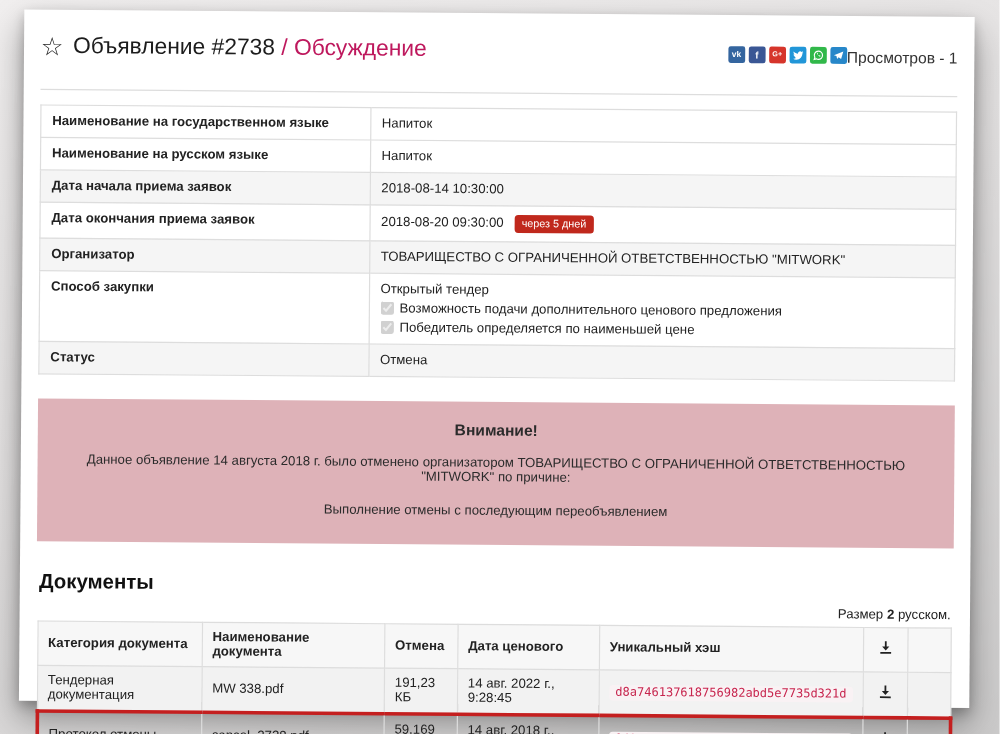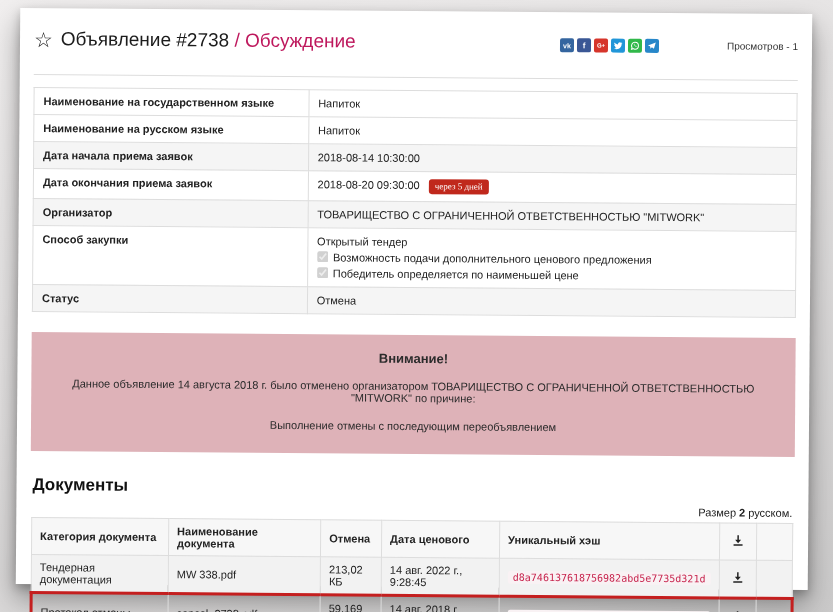--- a/index.html
+++ b/index.html
@@ -18,31 +18,31 @@
   }
   
   .hdr{display:flex;align-items:flex-start;}
   .title-wrap{display:flex;align-items:center;gap:8px;flex:1;}
   .star{font-size:21px;line-height:1;color:#222;cursor:pointer;}
   .title{font-size:19px;color:#1c1c1c;}
   .title .sub{color:#be185d;}
   .social{display:flex;gap:3px;align-items:center;margin-top:6px;}
   .sicon{width:14px;height:14px;border-radius:2px;display:flex;align-items:center;justify-content:center;
          color:#fff;font-size:8px;font-weight:bold;cursor:pointer;box-sizing:border-box;}
-  .views{font-size:10px;color:#333;margin-left:68px;margin-top:7px;white-space:nowrap;}
+  .views{font-size:13px;color:#333;margin-top:7px;white-space:nowrap;}
   .hdr-rule{border:none;border-top:1px solid #ddd;margin:24px 0 12px 0;}
   
   table.info{width:100%;border-collapse:collapse;font-size:11px;}
   table.info td{border:1px solid #ddd;padding:7px 9px;vertical-align:top;}
   table.info td.lbl{font-weight:bold;width:36%;}
   table.info tr:nth-child(3) td,
   table.info tr:nth-child(5) td,
   table.info tr:nth-child(7) td{background:#f5f5f5;}
   .badge{display:inline-block;background:#c0281c;color:#fff;font-size:9px;
-         padding:2px 6px;border-radius:3px;margin-left:6px;line-height:1.2;font-family:Liberation Serif, serif;}
+         padding:2px 6px;border-radius:3px;margin-left:6px;line-height:1.2;}
   .cbline{margin-top:4px;display:flex;align-items:center;gap:5px;}
   .cbline input{width:11px;height:11px;margin:0;accent-color:#8a8a8a;}
   
   .warn{margin-top:20px;background:#deb2b8;padding:16px 40px 22px 40px;text-align:center;font-size:11px;color:#2b2b2b;}
   .warn .wt{font-weight:bold;font-size:13px;margin-bottom:14px;}
   .warn .w2{margin-top:16px;}
   
   .docs-h{font-size:17px;font-weight:bold;margin:24px 0 4px 2px;color:#111;}
   .total{font-size:11px;text-align:right;margin:6px 2px 4px 0;}
   .total b{font-weight:bold;}
@@ -179,21 +179,21 @@
               </svg>
           </span>
         </th>
         <th class="c-eye"></th>
       </tr>
     </thead>
     <tbody>
       <tr class="r1">
         <td>Тендерная документация</td>
         <td>MW 338.pdf</td>
-        <td>213,02 КБ</td>
+        <td>191,23 КБ</td>
         <td>14 авг. 2022 г., 9:28:45</td>
         <td><span class="hash">d8a746137618756982abd5e7735d321d</span></td>
         <td class="c-dl">
           <span class="icon-btn">
             <svg width="12" height="12" viewBox="0 0 16 16">
                 <path fill="#222" d="M7 1h2v6h3l-4 4.5L4 7h3z"></path>
                 <rect x="2" y="13" width="12" height="2" fill="#222"></rect>
               </svg>
           </span>
         </td>

